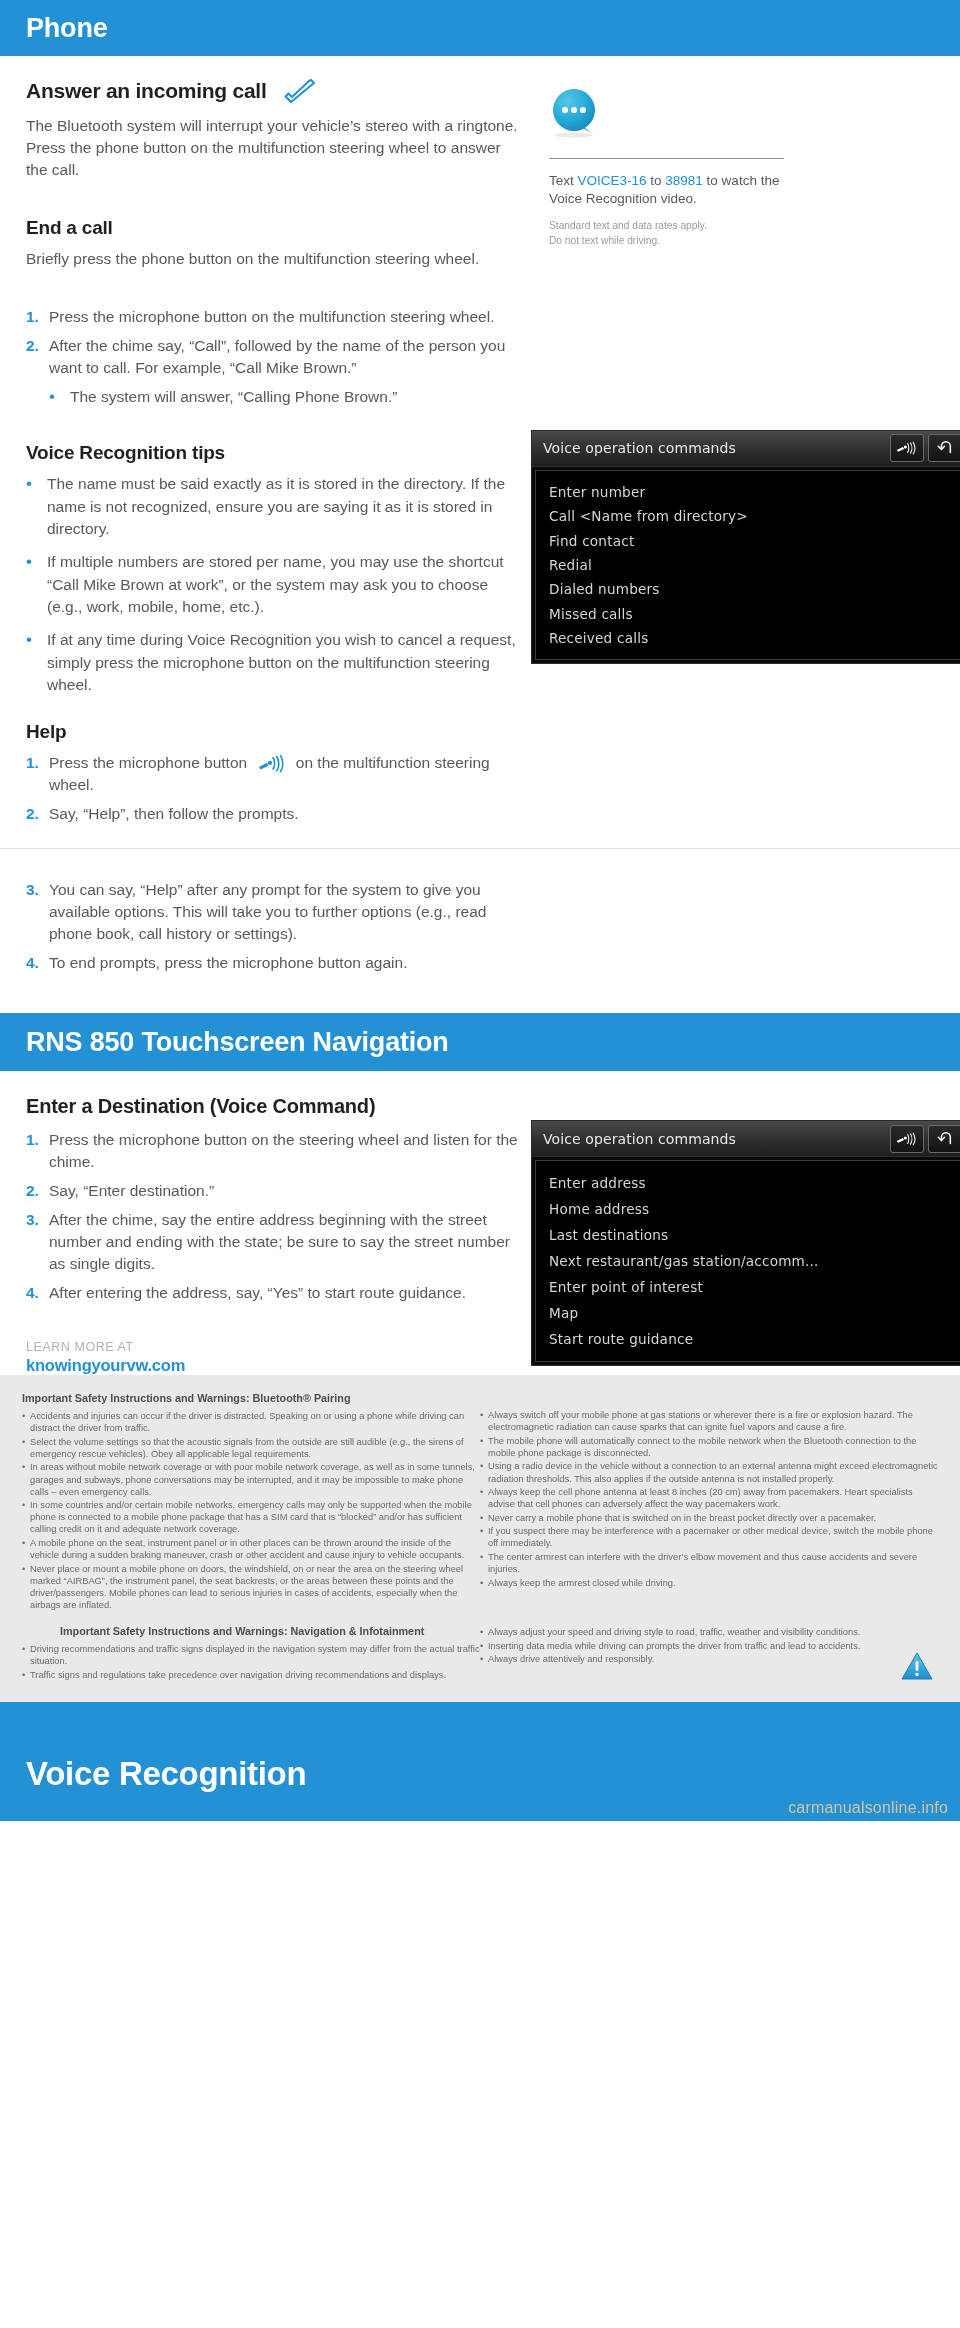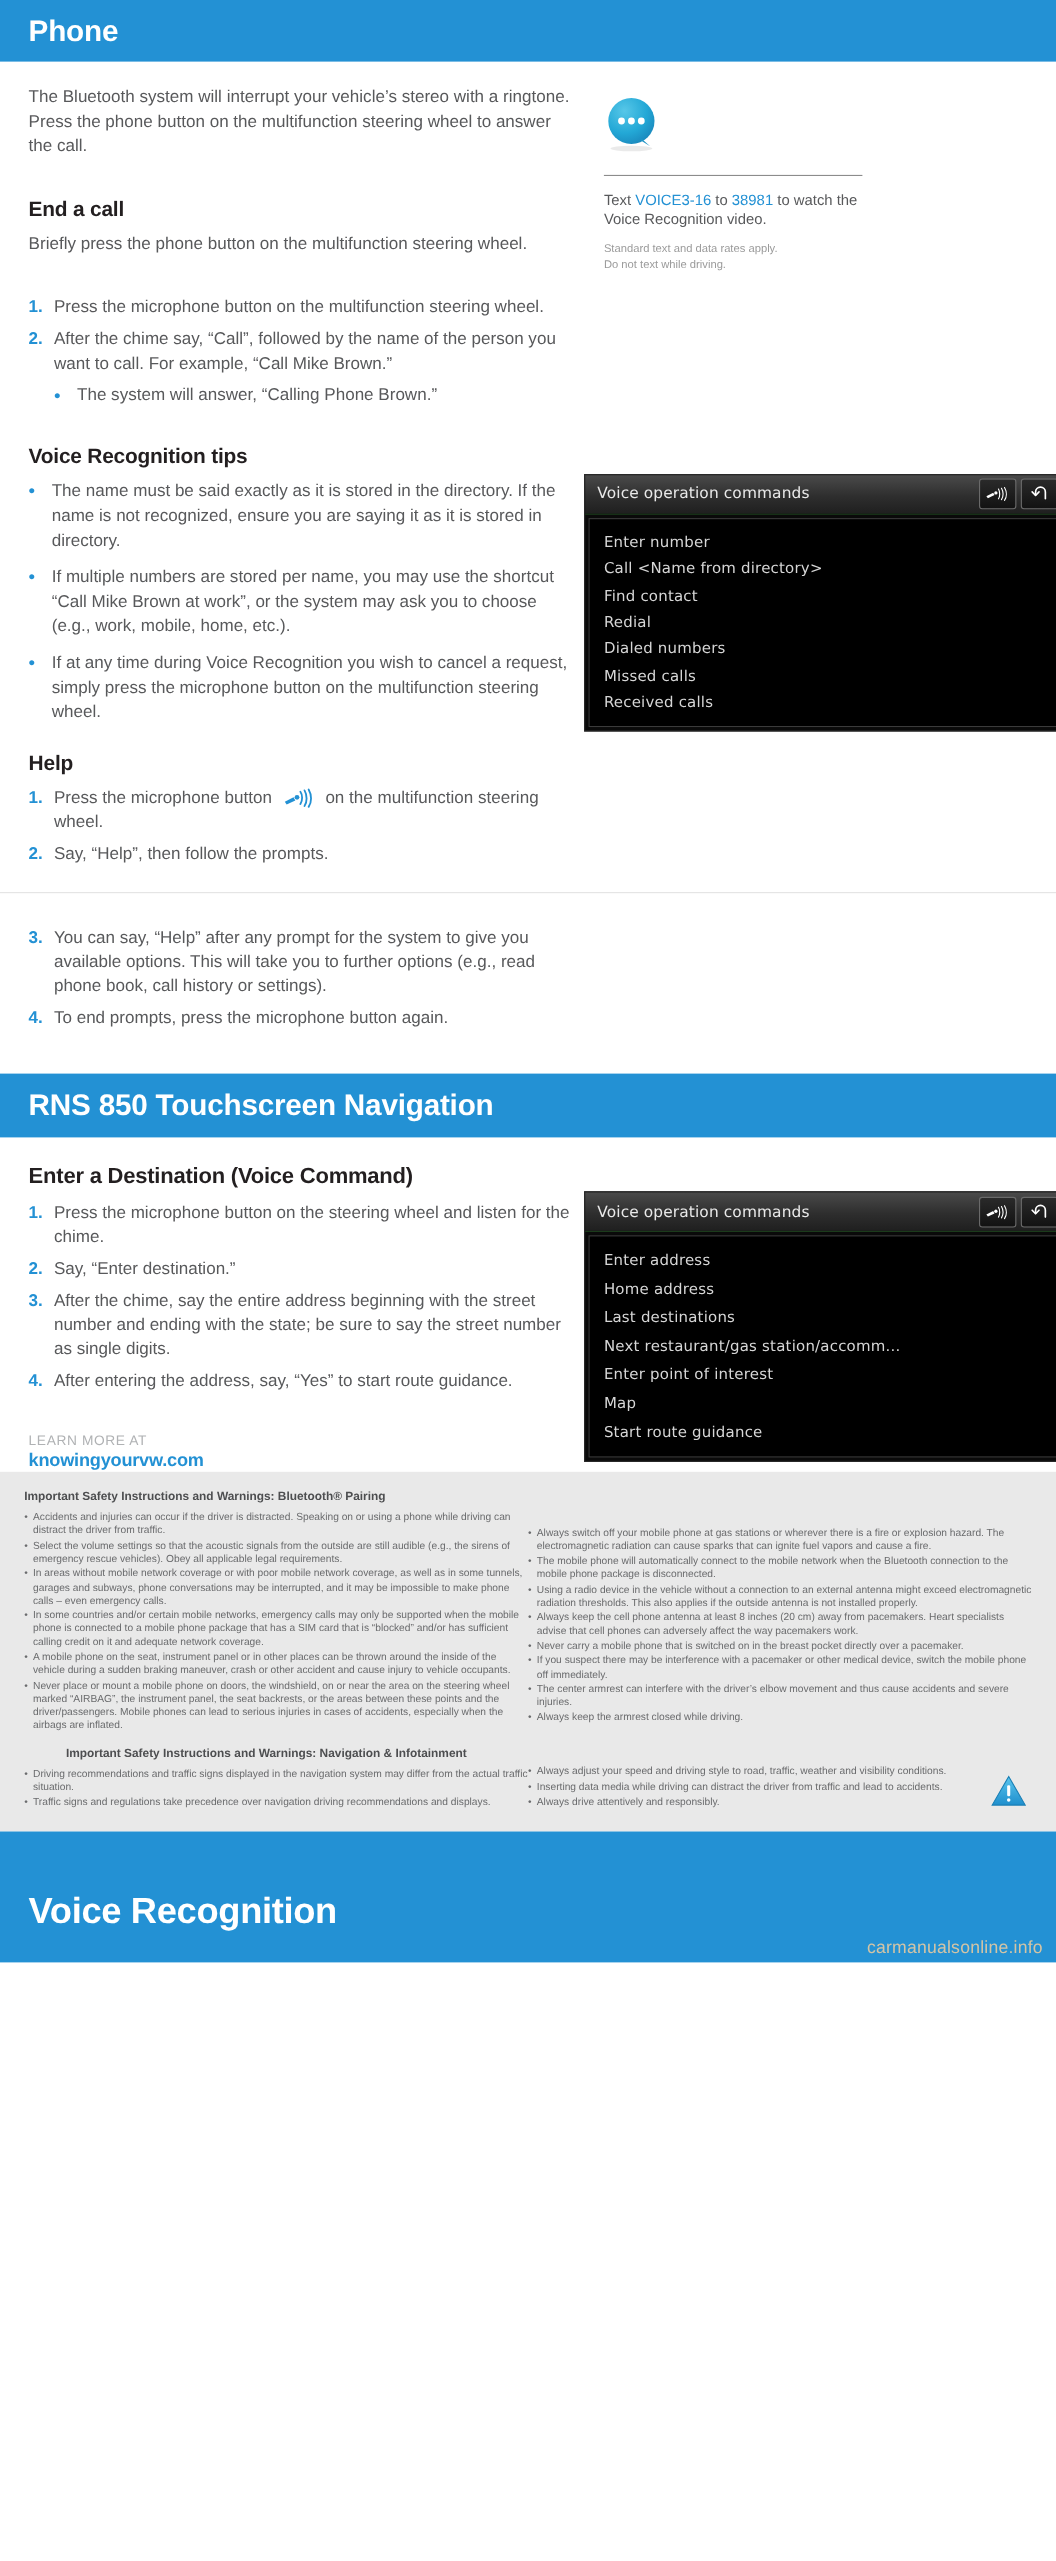--- a/index.html
+++ b/index.html
@@ -205,21 +205,21 @@
   }
   .hair-wrap{padding:18px 0 0 0;}
 
   
   .safety{
     background:#e9e9e9;
     padding:17px 22px 20px 22px;
     box-sizing:border-box;
     position:relative;
   }
-  .safety-cols{display:flex;align-items:flex-end;}
+  .safety-cols{display:flex;}
   .safety-col{flex:1;}
   .safety h4{
     font-size:10.8px;
     font-weight:bold;
     color:#4d4e50;
     margin:0 0 6px 0;
   }
   .safety h4.second{margin-top:14px;padding-left:38px;}
   .safety ul{margin:0;padding:0;list-style:none;}
   .safety li{
@@ -270,20 +270,28 @@
 
   <div class="banner">
     <span class="banner-title">Phone</span>
   </div>
 
   <div class="section-body" style="padding-top:22px;">
     <div class="cols">
 
       <div class="col-left">
 
+        <h2 class="head">
+          <span>Answer an incoming call</span>
+          <span class="ico">
+            <svg width="42" height="26" viewBox="0 0 42 26">
+              <path d="M36 2 L39 5 L16 24 L10.5 18.5 L13.5 15.5 L17 19 L34 3 Z" fill="none" stroke="#2391d4" stroke-width="2.1" stroke-linejoin="round"></path>
+            </svg>
+          </span>
+        </h2>
         <p class="body">The Bluetooth system will interrupt your vehicle’s stereo with a ringtone. Press the phone button on the multifunction steering wheel to answer the call.</p>
 
         <div class="spacer-md"></div>
 
         <h3 class="sub">End a call</h3>
         <p class="body">Briefly press the phone button on the multifunction steering wheel.</p>
 
         <div class="spacer-md"></div>
 
 
@@ -578,21 +586,21 @@
             </li>
         </ul>
         <div class="gap-block"></div>
         <ul>
           <li>
               <span class="d">•</span>
               <span class="c">Always adjust your speed and driving style to road, traffic, weather and visibility conditions.</span>
             </li>
           <li>
               <span class="d">•</span>
-              <span class="c">Inserting data media while driving can distract the driver from traffic and lead to accidents.</span>
+              <span class="c">Inserting data media while driving can prompts the driver from traffic and lead to accidents.</span>
             </li>
           <li>
               <span class="d">•</span>
               <span class="c">Always drive attentively and responsibly.</span>
             </li>
         </ul>
       </div>
     </div>
 
     <div class="warn-tri">

